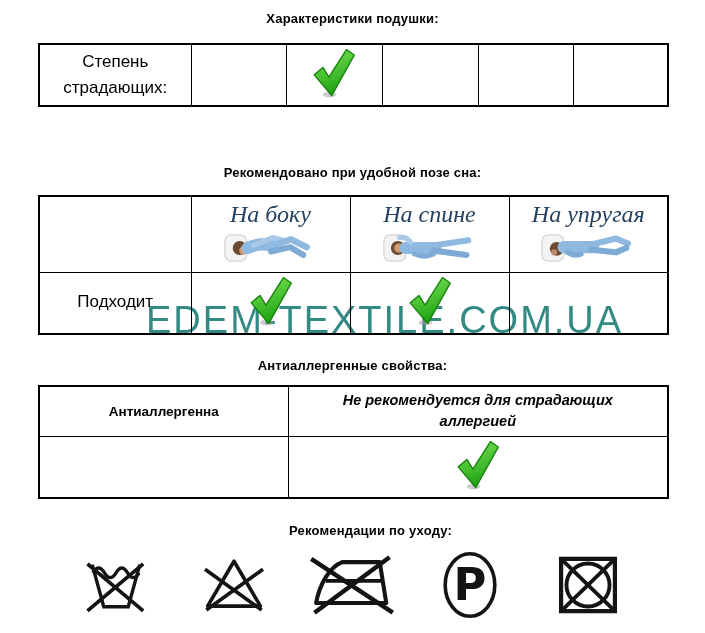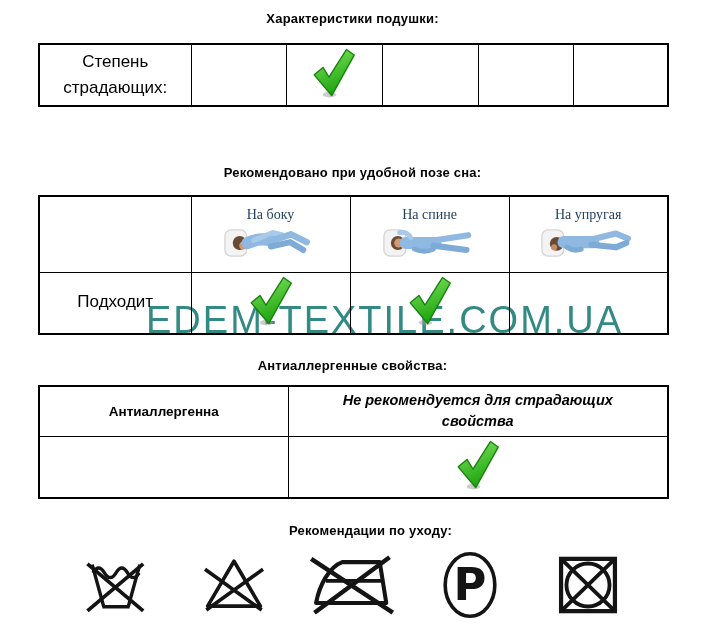--- a/index.html
+++ b/index.html
@@ -23,22 +23,22 @@
   .tbl2{top:195px;width:629px;}
   .tbl3{top:385px;width:629px;}
 
   .hd{font-size:12px;font-weight:bold;font-style:italic;line-height:1.35;white-space:pre-line;}
   .row-label{font-size:17px;line-height:1.55;white-space:pre-line;}
   .r1-1{height:46px;} .r1-2{height:58px;}
   .r2-1{height:76px;} .r2-2{height:55px;}
   .r3-1{height:50px;} .r3-2{height:51px;}
 
   .pose-label{
-    font-family:"Liberation Serif",serif;
-    font-size:14px;color:#24425f;line-height:1.1;margin-top:1px;text-align:center;
+    font-family:"Liberation Serif",serif;font-style:italic;
+    font-size:24px;color:#24425f;line-height:1.1;margin-top:1px;text-align:center;
   }
   .figure svg{display:block;margin:1px auto 0 auto;}
 
   .ahd{font-size:13.5px;font-weight:bold;}
   .ahd-i{font-size:14.5px;font-weight:bold;font-style:italic;line-height:1.5;white-space:pre-line;}
   .ahd-i .inner{display:inline-block;max-width:320px;}
 
   .check{display:inline-block;width:46px;height:52px;}
   .check svg{display:block;width:100%;height:100%;}
 
@@ -174,21 +174,21 @@
 
   <table class="tbl tbl3">
     <colgroup>
         <col style="width:249px">
         <col style="width:380px">
       </colgroup>
     <tbody>
         <tr class="r3-1">
       <td class="ahd">Антиаллергенна</td>
       <td class="ahd-i"><span class="inner">Не рекомендуется для страдающих
-свойства</span></td>
+аллергией</span></td>
     </tr>
     <tr class="r3-2">
       <td></td>
       <td><span class="check"><svg viewBox="0 0 100 112">
                 <ellipse cx="40" cy="103" rx="15" ry="6" fill="#9a9a9a" opacity="0.5"></ellipse>
                 <path d="M7,60 L26,44 L39,65 L77,5 L94,17 L45,105 Z" fill="url(#ckgrad)" stroke="#17820d" stroke-width="3" stroke-linejoin="round"></path>
               </svg></span></td>
     </tr>
   </tbody>
     </table>

